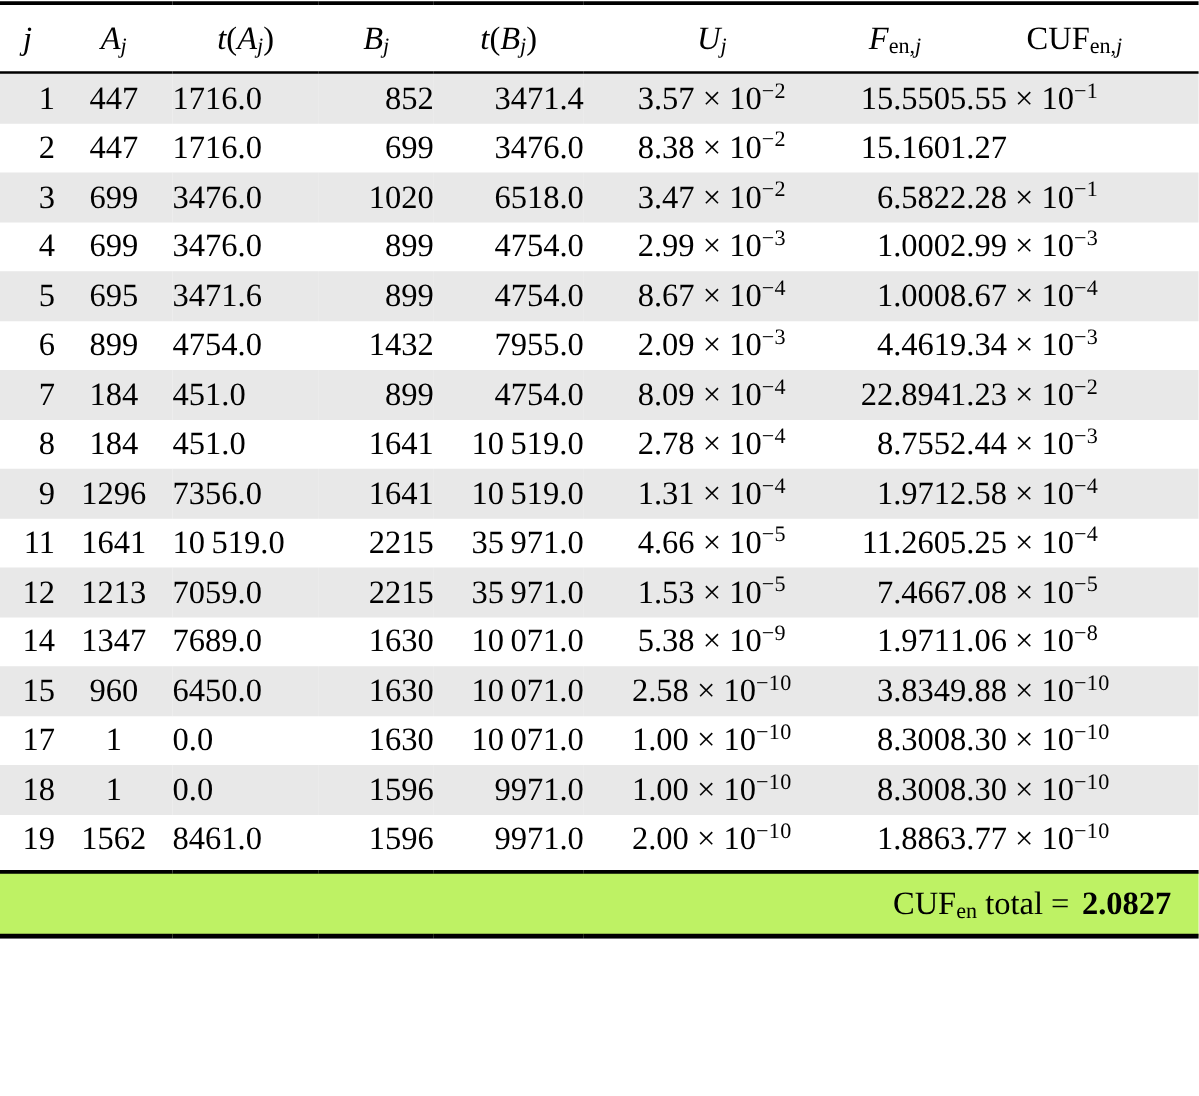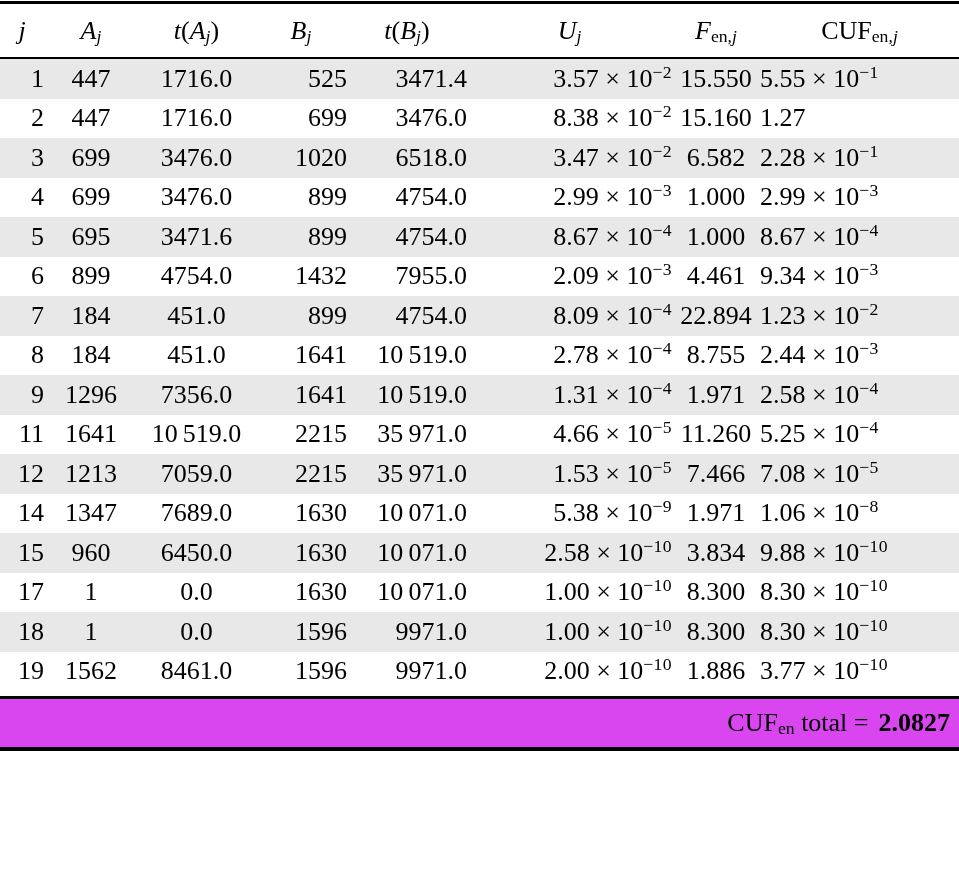--- a/index.html
+++ b/index.html
@@ -29,47 +29,47 @@
     font-weight: normal;
     text-align: center;
     border-bottom: 2px solid #000000;
   }
   tbody td { height: 39.5px; }
   tbody tr:nth-child(odd) { background: #e8e8e8; }
 
   
   .c-j   { text-align: right; padding-right: 3px; }
   .c-A   { text-align: center; }
-  .c-tA  { text-align: center; }
+  .c-tA  { text-align: left; }
   .c-B   { text-align: right; }
   .c-tB  { text-align: right; margin-top: 18px; }
-  .c-U   { text-align: right; padding-left: 31px; margin-left: 20px; }
-  .c-F   { text-align: center; }
+  .c-U   { text-align: center; padding-left: 31px; margin-left: 20px; }
+  .c-F   { text-align: right; }
   .c-CUF { text-align: left; padding-left: 37px; }
 
   i { font-style: italic; }
   sup {
     font-size: 0.68em;
     vertical-align: 0.5em;
     line-height: 0;
     letter-spacing: 0.02em;
   }
   sub {
     font-size: 0.68em;
     vertical-align: -0.18em;
     line-height: 0;
   }
 
   tfoot .spacer-row td { height: 5px; background: #ffffff; }
   tfoot .total-row td {
     border-top: 3px solid #000000;
     height: 48px;
     text-align: right;
-    padding-right: 9px;
-    background: #d946ef;
+    padding-right: 22px;
+    background: #bef264;
   }
   .total-value {
     font-weight: bold;
     margin-left: 10px;
   }
 </style>
 </head>
 <body>
 
 <table class="paper-table">
@@ -94,21 +94,21 @@
       <th class="c-hdr"><i>F</i><sub>en,<i>j</i></sub></th>
       <th class="c-hdr">CUF<sub>en,<i>j</i></sub></th>
     </tr>
   </thead>
   <tbody>
 
   <tr class="">
       <td class="c-j">1</td>
       <td class="c-A">447</td>
       <td class="c-tA">1716.0</td>
-      <td class="c-B">525</td>
+      <td class="c-B">852</td>
       <td class="c-tB">3471.4</td>
       <td class="c-U">3.57 × 10<sup>−2</sup></td>
       <td class="c-F">15.550</td>
       <td class="c-CUF">5.55 × 10<sup>−1</sup></td>
     </tr>
       <tr class="">
       <td class="c-j">2</td>
       <td class="c-A">447</td>
       <td class="c-tA">1716.0</td>
       <td class="c-B">699</td>

